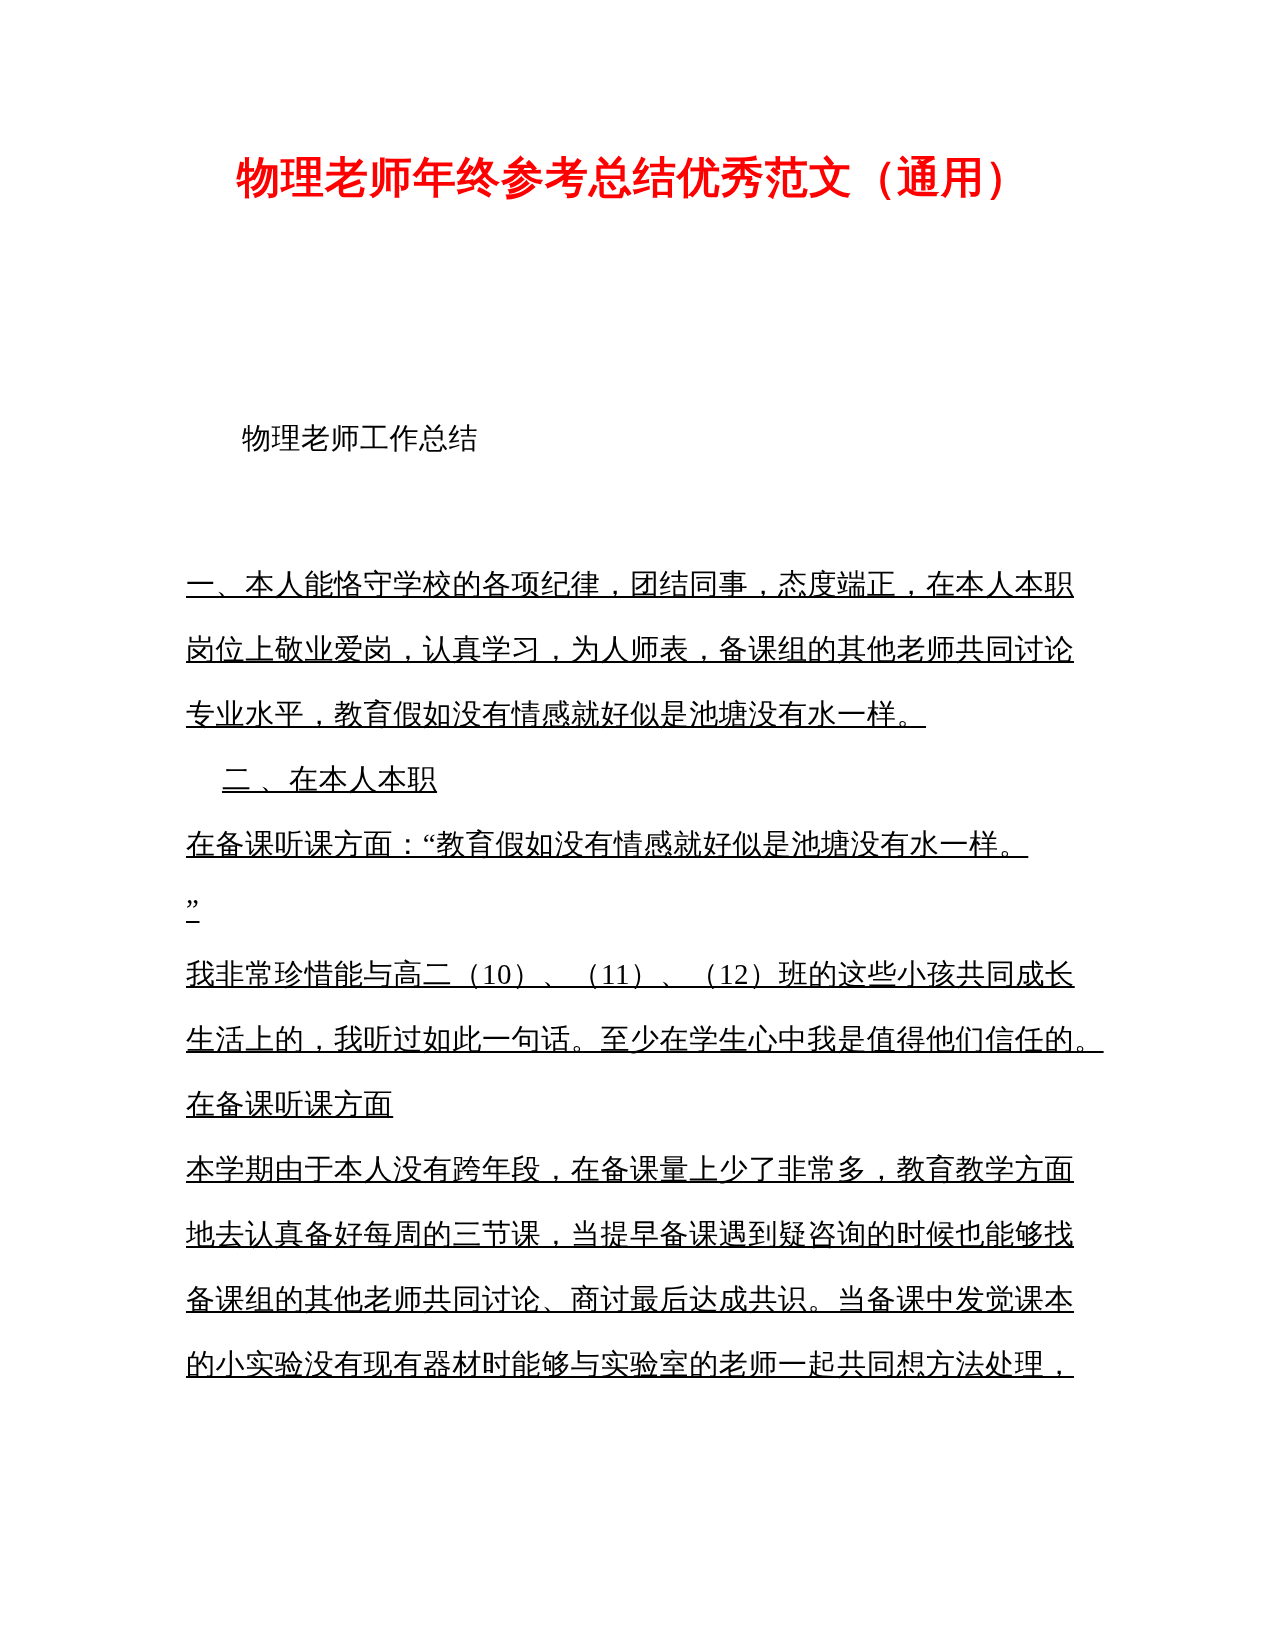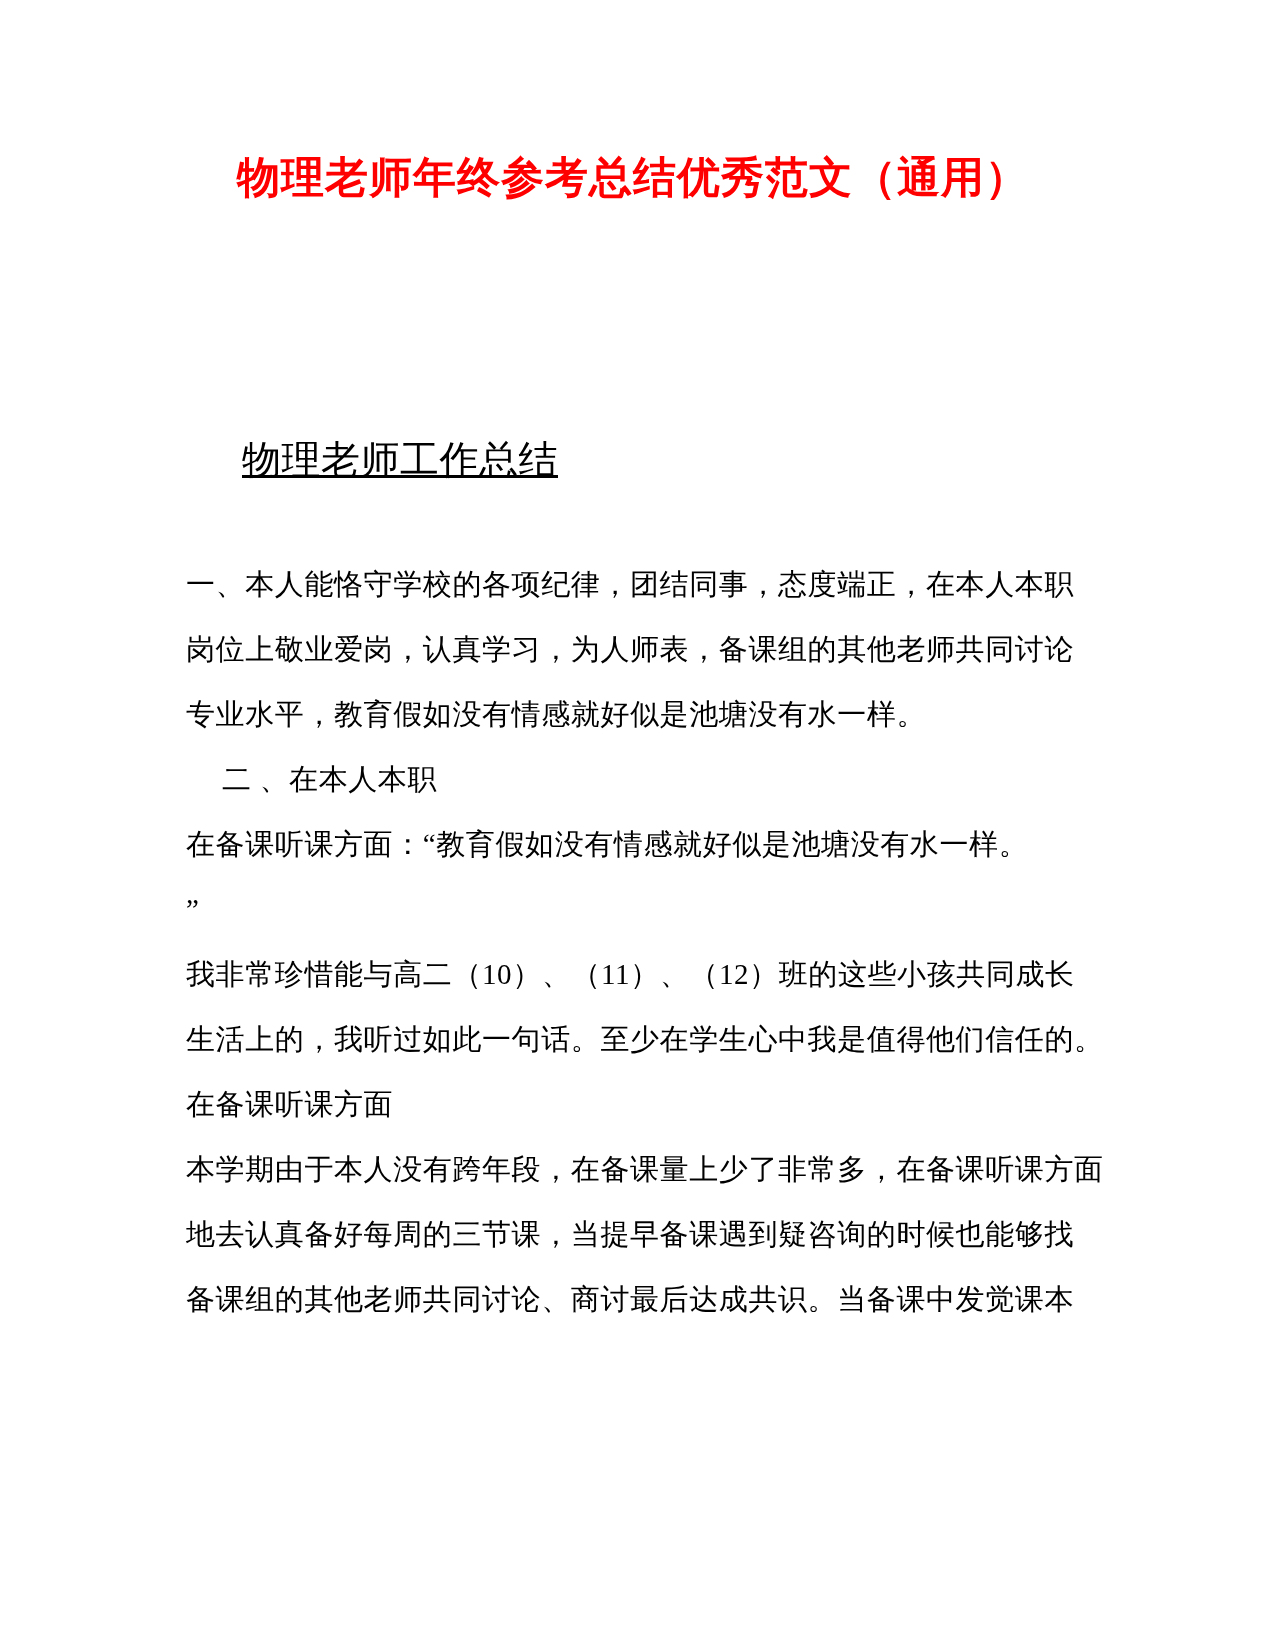--- a/index.html
+++ b/index.html
@@ -24,41 +24,41 @@
     text-align: center;
     font-size: 43px;
     line-height: 60px;
     font-weight: bold;
     color: #ff0000;
     letter-spacing: 1px;
     white-space: nowrap;
   }
   .doc-subtitle {
     position: absolute;
-    top: 440px;
+    top: 418px;
     left: 186px;
     width: 894px;
-    font-size: 39px;
+    font-size: 29px;
     line-height: 40px;
     padding-left: 56px;
     letter-spacing: 0.5px;
-    text-decoration: underline;
   }
   .doc-body {
     position: absolute;
     top: 552px;
     left: 186px;
     width: 900px;
     font-size: 29px;
     line-height: 65px;
     letter-spacing: 0.6px;
   }
   .line {
     height: 65px;
     white-space: nowrap;
+    text-decoration: underline;
   }
   .line.indent-small {
     padding-left: 36px;
   }
 </style>
 </head>
 <body>
 
 <div class="page">
 
@@ -69,18 +69,19 @@
   <div class="doc-body">
     <div class="line">一、本人能恪守学校的各项纪律，团结同事，态度端正，在本人本职</div>
     <div class="line">岗位上敬业爱岗，认真学习，为人师表，备课组的其他老师共同讨论</div>
     <div class="line">专业水平，教育假如没有情感就好似是池塘没有水一样。</div>
     <div class="line indent-small">二 、在本人本职</div>
     <div class="line">在备课听课方面：“教育假如没有情感就好似是池塘没有水一样。</div>
     <div class="line">”</div>
     <div class="line">我非常珍惜能与高二（10）、（11）、（12）班的这些小孩共同成长</div>
     <div class="line">生活上的，我听过如此一句话。至少在学生心中我是值得他们信任的。</div>
     <div class="line">在备课听课方面</div>
-    <div class="line">本学期由于本人没有跨年段，在备课量上少了非常多，在备课听课方面</div>
+    <div class="line">本学期由于本人没有跨年段，在备课量上少了非常多，教育教学方面</div>
     <div class="line">地去认真备好每周的三节课，当提早备课遇到疑咨询的时候也能够找</div>
     <div class="line">备课组的其他老师共同讨论、商讨最后达成共识。当备课中发觉课本</div>
+    <div class="line">的小实验没有现有器材时能够与实验室的老师一起共同想方法处理，</div>
   </div>
 
 </div>
 
 </body></html>

